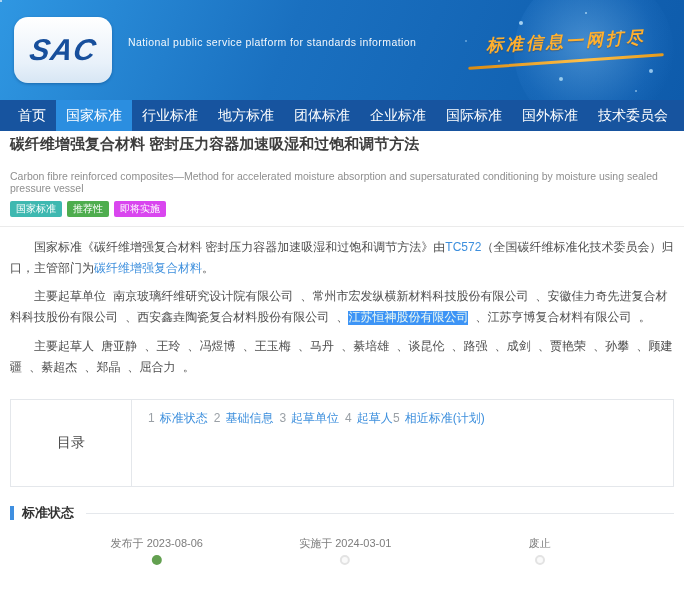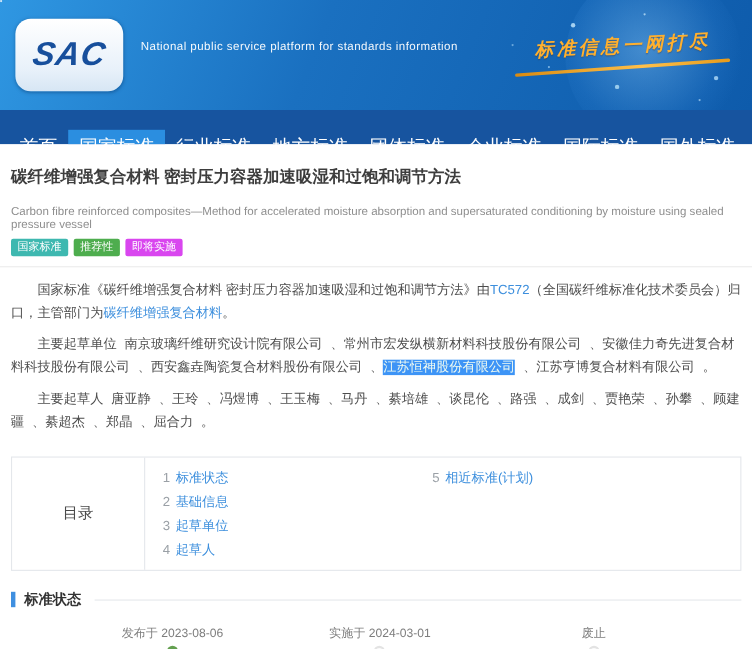--- a/index.html
+++ b/index.html
@@ -45,26 +45,26 @@
     white-space:nowrap;
   }
   .slogan-line{
     margin:7px auto 0;width:196px;height:3px;border-radius:2px;
     background:linear-gradient(90deg,#d98a10,#ffc04a 60%,#e69a1a);
     transform:rotate(-4deg);
   }
   
   .nav{height:31px;background:#17549f;display:flex;align-items:stretch;padding-left:8px;}
   .nav-item{
-    color:#ffffff;font-size:17px;line-height:31px;padding:0 10px;cursor:pointer;white-space:nowrap;margin-top:18px;
+    color:#ffffff;font-size:14px;line-height:31px;padding:0 10px;cursor:pointer;white-space:nowrap;
   }
   .nav-item.active{background:#2b8ee0;}
   
   .content{padding:0 10px;}
-  .title-zh{margin:20px 0 0;font-size:15px;font-weight:bold;color:#3d3d3d;}
+  .title-zh{margin:4px 0 0;font-size:15px;font-weight:bold;color:#3d3d3d;}
   .title-en{margin-top:16px;font-size:10.5px;color:#8f8f8f;}
   .badges{margin-top:7px;display:flex;gap:5px;}
   .badge{
     display:inline-block;font-size:10px;color:#fff;padding:2px 6px;border-radius:2px;line-height:1.2;
   }
   .badge.teal{background:#3eb8b0;}
   .badge.green{background:#4ead4e;text-align:center;}
   .badge.blue{background:#d946ef;}
   .divider{border:none;border-top:1px solid #ebebeb;margin:9px -10px 0;}
   .para{
@@ -75,21 +75,21 @@
   .hl{background:#3d94f6;color:#eefaf1;}
   
   .toc-box{
     margin-top:20px;border:1px solid #e4e7eb;display:flex;align-items:stretch;min-height:86px;
   }
   .toc-label{
     width:120px;display:flex;align-items:center;justify-content:center;
     font-size:14px;color:#4a4a4a;border-right:1px solid #e4e7eb;
   }
   .toc-body{flex:1;display:flex;padding:10px 0 10px 16px;}
-  .toc-col{display:flex;flex-direction:column;gap:6px;width:245px;}
+  .toc-col{display:flex;gap:6px;width:245px;}
   .toc-item{font-size:12px;line-height:16px;cursor:pointer;text-decoration:none;}
   .toc-num{color:#9aa0a6;margin-right:5px;}
   .toc-item .toc-txt{color:#3d8fdd;}
   
   .section-head{margin-top:17px;display:flex;align-items:center;padding:0 10px;}
   .accent-bar{width:4px;height:14px;background:#3f8fe0;margin-right:8px;}
   .section-title{font-size:13px;color:#333;font-weight:bold;margin-right:12px;white-space:nowrap;}
   .head-line{flex:1;border-top:1px solid #e5e8ec;}
   .timeline{position:relative;height:46px;margin:14px 10px 0;}
   .tl-node{position:absolute;top:0;transform:translateX(-50%);text-align:center;}

